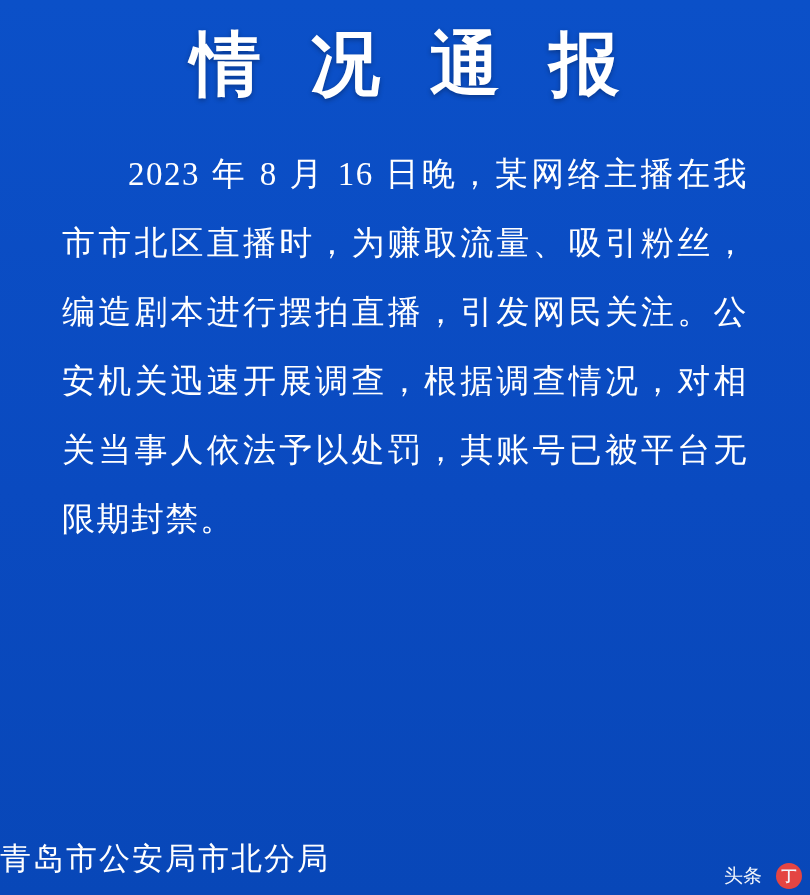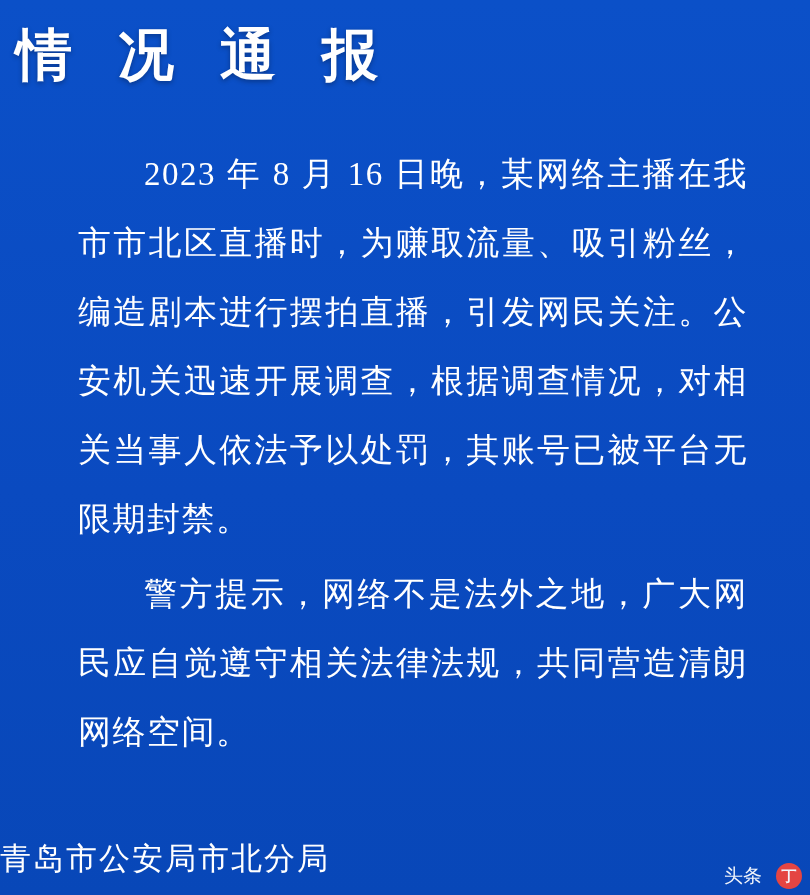--- a/index.html
+++ b/index.html
@@ -21,23 +21,23 @@
     width: 810px;
     height: 895px;
     background: linear-gradient(180deg, #0b50c8 0%, #0a4ac0 55%, #0847b8 100%);
     box-sizing: border-box;
   }
   .title {
     position: absolute;
     top: 18px;
     left: 0;
     width: 810px;
-    text-align: left;
+    text-align: center;
     color: #ffffff;
-    font-size: 56px;
+    font-size: 70px;
     letter-spacing: 16px;
     font-weight: bold;
     text-indent: 16px;
     text-shadow: 0 2px 5px rgba(0,0,0,0.30);
     font-family: "Liberation Serif", "DejaVu Serif", serif;
   }
   .body-text {
     position: absolute;
     top: 140px;
     left: 62px;
@@ -45,21 +45,21 @@
     color: #ffffff;
     font-size: 33px;
     line-height: 69px;
     letter-spacing: 1.5px;
     text-align: justify;
     text-justify: inter-ideograph;
     font-family: "Liberation Serif", "DejaVu Serif", serif;
   }
   .para {
     text-indent: 66px;
-    margin: 0 0 6px 16px;
+    margin: 0 0 6px 0;
   }
   .signature {
     position: absolute;
     left: 0;
     top: 838px;
     width: 810px;
     text-align: left;
     color: #ffffff;
     font-size: 31px;
     letter-spacing: 2px;
@@ -103,21 +103,20 @@
 </style>
 </head>
 <body>
 
 <div class="poster">
 
   <div class="title">情 况 通 报</div>
 
   <div class="body-text">
     <p class="para">2023 年 8 月 16 日晚，某网络主播在我市市北区直播时，为赚取流量、吸引粉丝，编造剧本进行摆拍直播，引发网民关注。公安机关迅速开展调查，根据调查情况，对相关当事人依法予以处罚，其账号已被平台无限期封禁。</p>
-    <p class="para">警方提示，网络不是法外之地，广大网民应自觉遵守相关法律法规，共同营造清朗网络空间。</p>
   </div>
 
   <div class="signature">青岛市公安局市北分局</div>
 
   <div class="watermark">
     <span class="wm-logo">头条</span>
     <span class="wm-dot">丁</span>
   </div>
 
 </div>

